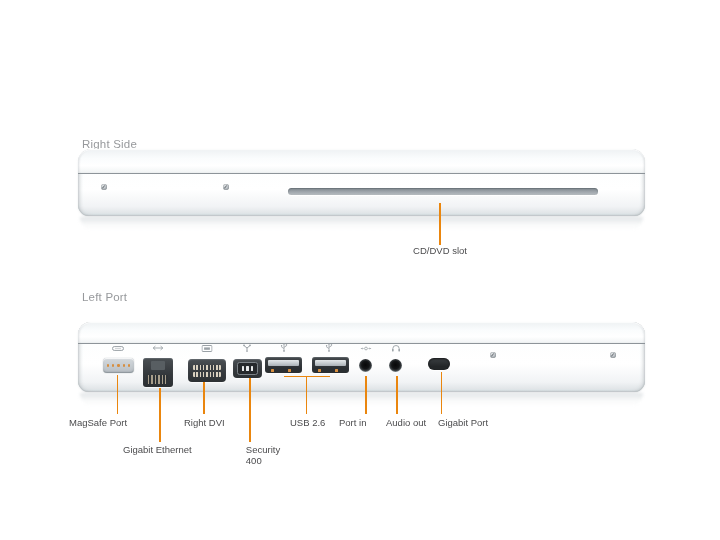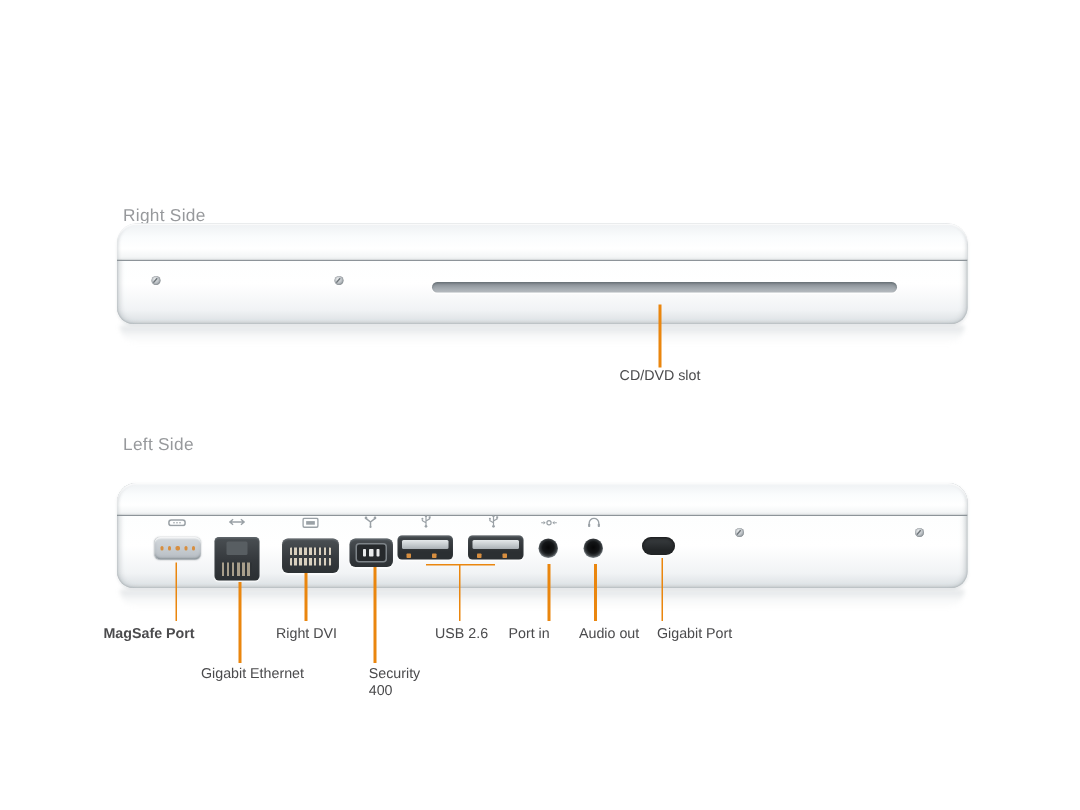--- a/index.html
+++ b/index.html
@@ -123,21 +123,21 @@
     <div class="lid" style="height:24px;"></div>
     <div class="screw" style="left:23px;top:35px;"></div>
     <div class="screw" style="left:145px;top:35px;"></div>
     <div class="cd-slot"></div>
   </div>
   <div class="reflection" style="left:80px;top:217px;width:563px;"></div>
 
   <div class="leader" style="left:439px;top:203px;height:42px;"></div>
   <div class="callout-label center-anchor" style="left:440px;top:246px;">CD/DVD slot</div>
 
-  <div class="section-title" style="left:82px;top:291px;">Left Side</div>
+  <div class="section-title" style="left:82px;top:291px;">Left Port</div>
 
   <div class="laptop" style="top:322px;height:70px;border-radius:13px 13px 11px 11px;">
     <div class="lid" style="height:21px;"></div>
     <div class="screw" style="left:412px;top:30px;"></div>
     <div class="screw" style="left:532px;top:30px;"></div>
 
     <svg class="port-icon" style="left:40px;top:24px;" width="12" height="5" viewBox="0 0 12 5">
       <rect x="0.6" y="0.6" width="10.8" height="3.8" rx="1.6" fill="none" stroke="#9aa1a6" stroke-width="1"></rect>
       <circle cx="4" cy="2.5" r="0.55" fill="#9aa1a6"></circle>
         <circle cx="6" cy="2.5" r="0.55" fill="#9aa1a6"></circle>
@@ -223,26 +223,26 @@
   <div class="leader" style="left:116.5px;top:375px;height:39px;"></div>
   <div class="leader" style="left:159px;top:388px;height:54px;"></div>
   <div class="leader" style="left:203px;top:382px;height:32px;"></div>
   <div class="leader" style="left:249px;top:378px;height:64px;"></div>
   <div class="leader-h" style="left:284px;top:375.5px;width:46px;"></div>
   <div class="leader" style="left:305.5px;top:375.5px;height:38.5px;"></div>
   <div class="leader" style="left:365px;top:376px;height:38px;"></div>
   <div class="leader" style="left:396px;top:376px;height:38px;"></div>
   <div class="leader" style="left:440.5px;top:372px;height:42px;"></div>
 
-  <div class="callout-label" style="left:69px;top:418px;font-weight:bold;">MagSafe Port</div>
+  <div class="callout-label" style="left:69px;top:418px;">MagSafe Port</div>
   <div class="callout-label" style="left:184px;top:418px;">Right DVI</div>
   <div class="callout-label" style="left:290px;top:418px;">USB 2.6</div>
   <div class="callout-label" style="left:339px;top:418px;">Port in</div>
   <div class="callout-label" style="left:386px;top:418px;">Audio out</div>
   <div class="callout-label" style="left:438px;top:418px;">Gigabit Port</div>
 
-  <div class="callout-label" style="left:134px;top:445px;">Gigabit Ethernet</div>
+  <div class="callout-label" style="left:123px;top:445px;">Gigabit Ethernet</div>
   <div class="callout-label center-anchor" style="left:263px;top:445px;">
     <div>Security</div>
     <div>400</div>
   </div>
 
 </div>
 
 </body></html>

